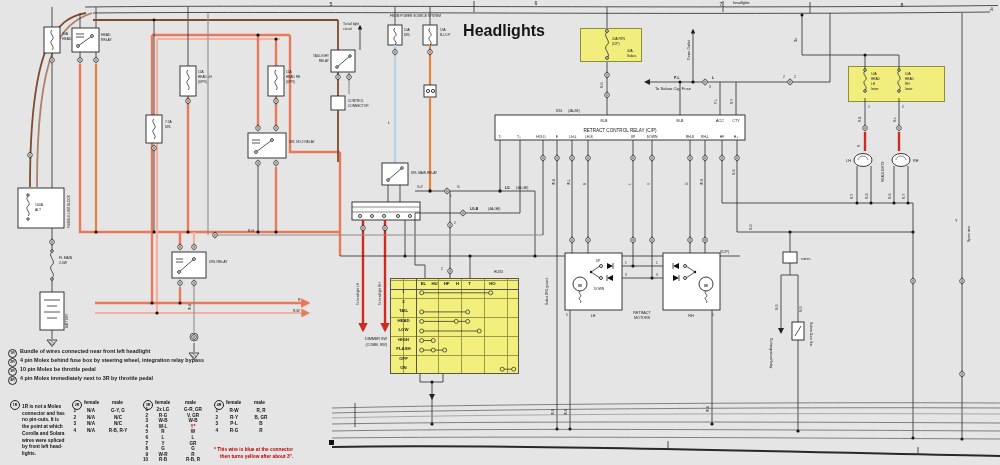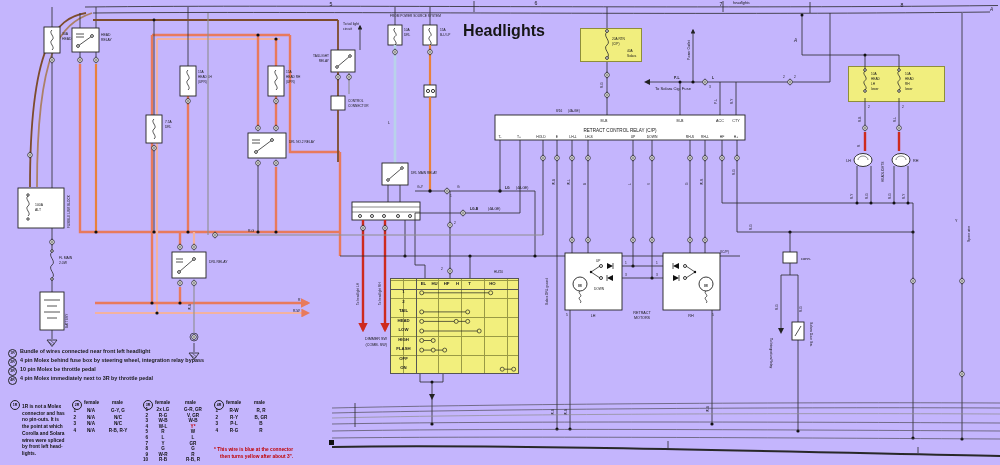--- a/index.html
+++ b/index.html
@@ -1,16 +1,16 @@
 <!DOCTYPE html>
 <html><head>
 <meta charset="utf-8">
 <style>
 html,body{margin:0;padding:0;background:#fff}
-.canvas{position:relative;width:1000px;height:465px;background:#c4b5fd;font-family:"Liberation Sans",sans-serif;overflow:hidden}
+.canvas{position:relative;width:1000px;height:465px;background:#e5e5e5;font-family:"Liberation Sans",sans-serif;overflow:hidden}
 .ybox{position:absolute;background:#f1ee7e;border:1px solid #8e8e3a;box-sizing:border-box;z-index:1}
 svg.wires{position:absolute;left:0;top:0;z-index:5;pointer-events:none}
 .hlayer{position:absolute;left:0;top:0;width:1000px;height:465px;z-index:2}
 
 .dimmer{position:absolute;left:390px;top:278px;width:129px;height:96px;background-color:#f2ef7d;border:1px solid #555;box-sizing:border-box;z-index:1;
 background-image:repeating-linear-gradient(to right,transparent 0 11px,#9a9a45 11px 11.5px),repeating-linear-gradient(to bottom,transparent 0 9.05px,#9a9a45 9.05px 9.55px);
 background-position:25px 0,0 10px}
 .dimmer .vsep{position:absolute;left:25px;top:0;width:1px;height:100%;background:#555}
 .dimmer .hsep{position:absolute;left:0;top:10px;width:100%;height:1px;background:#555}
 .dh{position:absolute;width:11px;text-align:center;top:2px;font-size:4.3px;font-weight:bold;color:#222}

